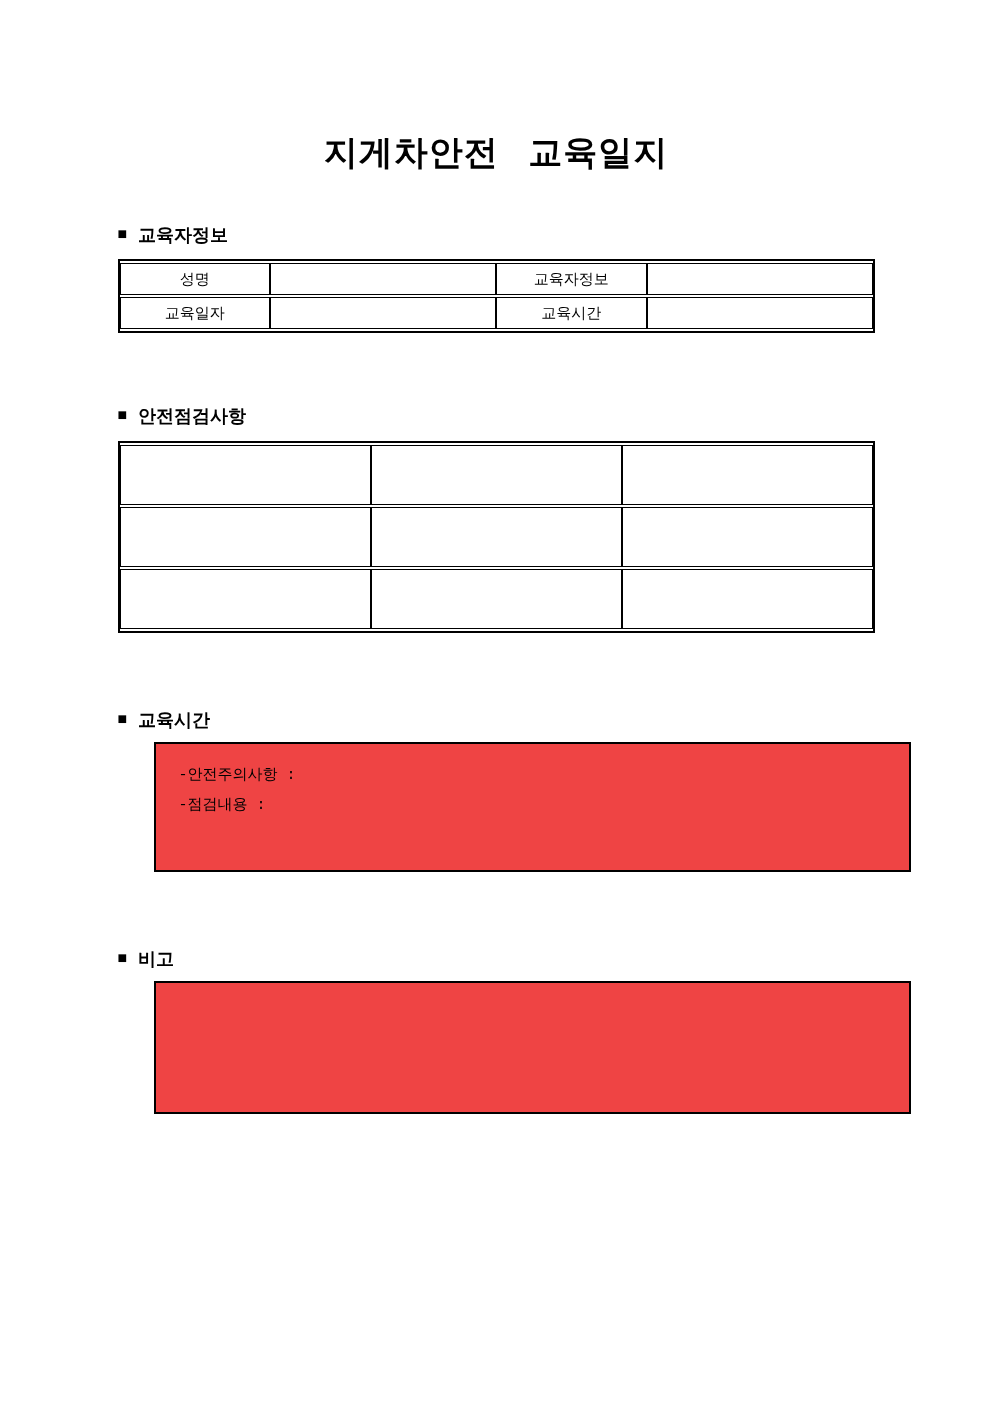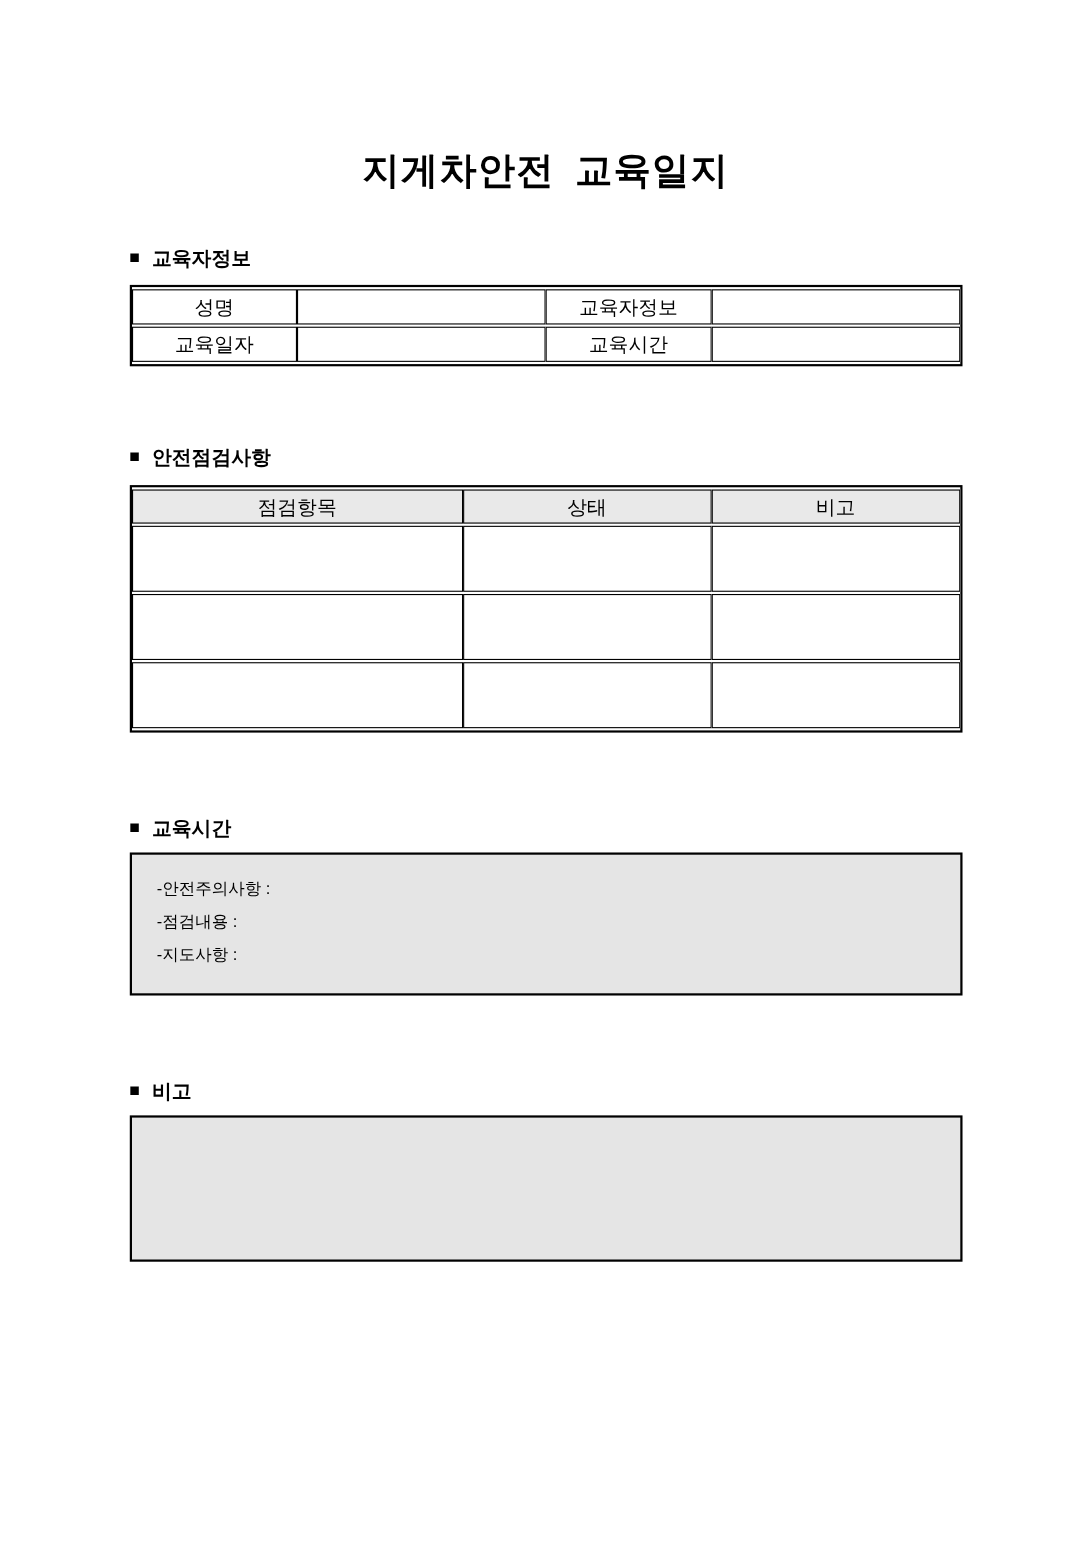--- a/index.html
+++ b/index.html
@@ -1,15 +1,15 @@
 <!DOCTYPE html>
 <html><head>
 <meta charset="utf-8">
 <style>
-  * { box-sizing: border-box; margin: 0; padding: 0; }
+  * { box-sizing: border-box; margin: 0; padding: 0; font-family: Liberation Mono, monospace; }
   html, body {
     background: #ffffff;
     font-family: "Liberation Sans", "DejaVu Sans", sans-serif;
     color: #000000;
   }
   .page {
     position: relative;
     width: 992px;
     height: 1403px;
     margin: 0 auto;
@@ -49,21 +49,21 @@
   table.form-table {
     width: 100%;
     table-layout: fixed;
     border-collapse: separate;
     border-spacing: 0 2px;
     border: 2px solid #000000;
     background: #ffffff;
   }
   table.form-table td {
     border: 1px solid #000000;
-    font-size: 18px;
+    font-size: 15px;
     text-align: center;
     vertical-align: middle;
     background: #ffffff;
     overflow: hidden;
   }
   td.label-cell { background: #e9e9e9; }
 
   .info-table { margin-top: 13px; }
   .info-table td { height: 32px; }
   .col-label-s { width: 20%; }
@@ -73,21 +73,22 @@
   .inspection-table td.header-cell { height: 31px; background: #e9e9e9; }
   .inspection-table td.body-cell { height: 60px; }
   .col-item { width: 40%; }
   .col-status { width: 30%; }
   .col-note { width: 30%; }
 
   .outline-box {
     margin-top: 11px;
     width: 100%;
     border: 2px solid #000000;
-    background: #e5e5e5;
+    background: #ef4444;
+    margin-left: 36px;
   }
   .content-box {
     height: 130px;
     padding: 17px 10px 0 23px;
     font-size: 15px;
     line-height: 30px;
   }
   .remarks-box {
     height: 133px;
   }
@@ -122,25 +123,20 @@
     </tbody>
       </table>
 
     <div class="section-header sh-2">
       <span class="bullet">■</span>
       <span>안전점검사항</span>
     </div>
 
     <table class="form-table inspection-table">
       <tbody>
-          <tr>
-        <td class="header-cell col-item">점검항목</td>
-        <td class="header-cell col-status">상태</td>
-        <td class="header-cell col-note">비고</td>
-      </tr>
       <tr>
         <td class="body-cell"></td>
         <td class="body-cell"></td>
         <td class="body-cell"></td>
       </tr>
       <tr>
         <td class="body-cell"></td>
         <td class="body-cell"></td>
         <td class="body-cell"></td>
       </tr>
@@ -153,21 +149,20 @@
       </table>
 
     <div class="section-header sh-3">
       <span class="bullet">■</span>
       <span>교육시간</span>
     </div>
 
     <div class="outline-box content-box">
       <div>-안전주의사항 :</div>
       <div>-점검내용 :</div>
-      <div>-지도사항 :</div>
     </div>
 
     <div class="section-header sh-4">
       <span class="bullet">■</span>
       <span>비고</span>
     </div>
 
     <div class="outline-box remarks-box"></div>
 
   </div>

